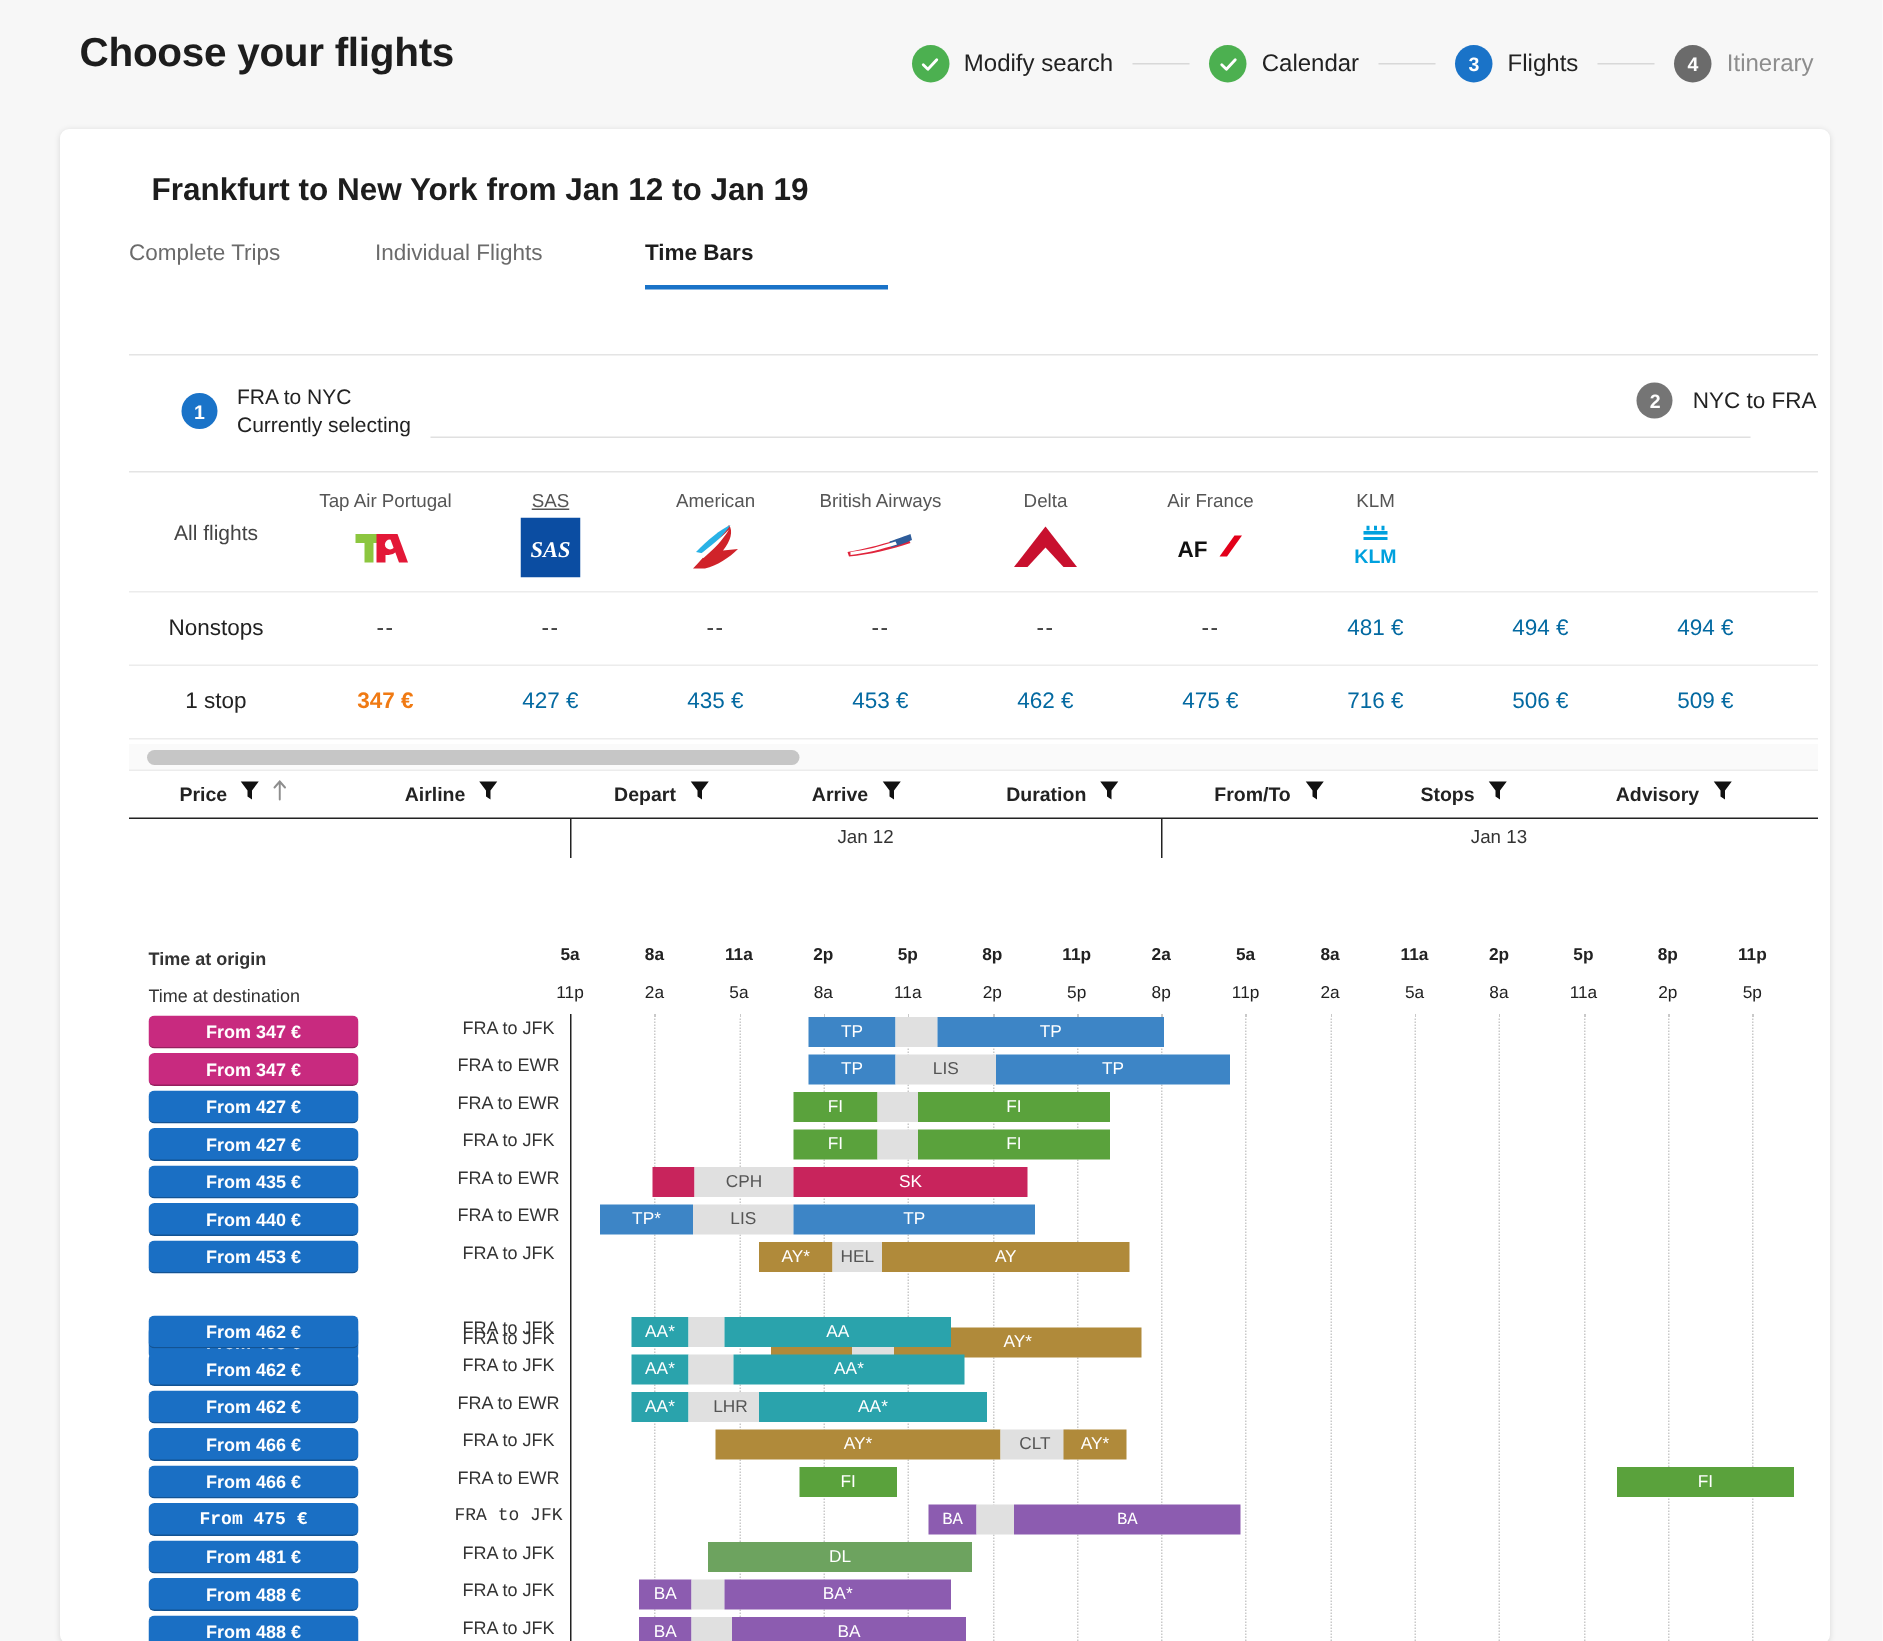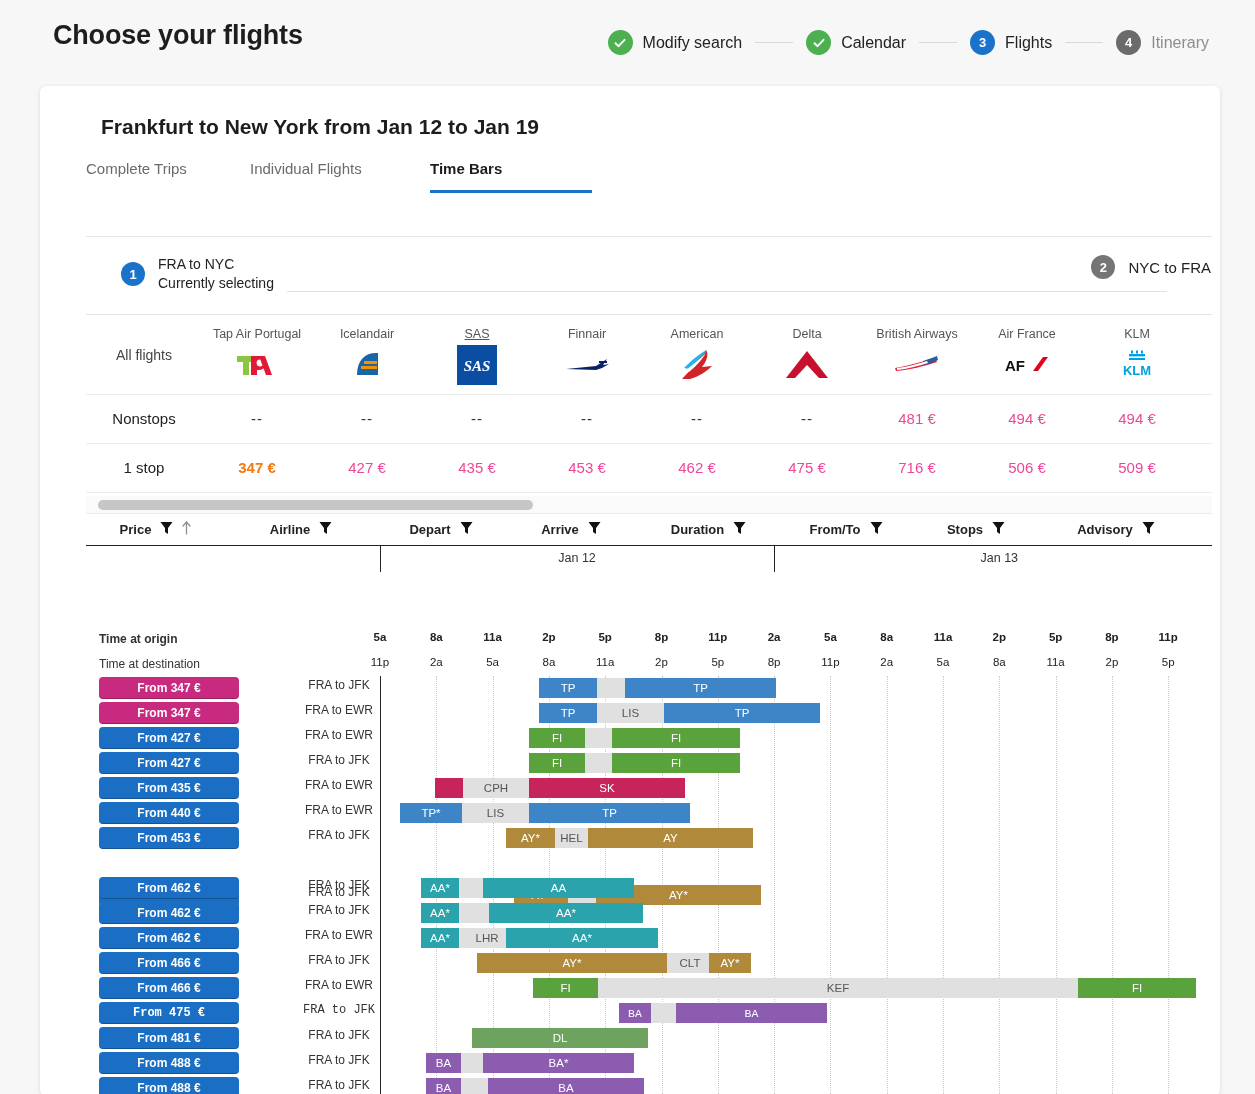--- a/index.html
+++ b/index.html
@@ -93,21 +93,21 @@
   .matrix { position:absolute; left:46px; top:229px; width:1126px; }
   .mrow { display:flex; align-items:center; }
   .mrow.airlines { height:80px; border-bottom:1px solid #ececec; }
   .mrow.price { height:49px; border-bottom:1px solid #ececec; }
   .mcell { width:110px; text-align:center; flex:none; }
   .mcell.first { width:116px; }
   .airline-name { font-size:12.5px; color:#555; margin-bottom:7px; }
   .airline-name.u { text-decoration:underline; }
   .logo-wrap { height:34px; display:flex; align-items:center; justify-content:center; }
   .rowlabel { font-size:15px; color:#222; }
-  .price-val { font-size:15px; color:#ec4899; }
+  .price-val { font-size:15px; color:#0369a1; }
   .price-val.best { color:#f07a13; font-weight:bold; }
   .price-val.dash { color:#333; letter-spacing:1px; }
 
   
   .hscroll {
     position:absolute; left:46px; top:410px; width:1126px; height:18px;
     background:#fafafa; border-bottom:1px solid #ececec;
   }
   .hscroll-thumb {
     position:absolute; left:12px; top:4px; width:435px; height:10px;
@@ -249,73 +249,54 @@
           <div class="logo-wrap">
             <svg width="44" height="30" viewBox="0 0 44 30">
               <path d="M2 6 h18 v6 h-6 v13 h-6 V12 H2 z" fill="#8cc63f"></path>
               <path d="M16 6 h8 a7 7 0 0 1 0 14 h-2 v5 h-6 z" fill="#e31837"></path>
               <circle cx="25" cy="13" r="3.4" fill="#fff"></circle>
               <path d="M24 6 l7 19 h6 L30 6 z" fill="#e31837"></path>
             </svg>
           </div>
         </div>
         <div class="mcell">
-          <div class="airline-name">Icelandair</div>
-          <div class="logo-wrap">
-            <svg width="44" height="30" viewBox="0 0 44 30">
-              <path d="M12 25 C12 10 20 3 31 3 L33 3 L33 25 z" fill="#1b64a8"></path>
-              <path d="M16 16 h16 v3 h-16 z" fill="#f39200"></path>
-              <path d="M19 11 h13 v3 h-13 z" fill="#f39200"></path>
-            </svg>
-          </div>
-        </div>
-        <div class="mcell">
           <div class="airline-name u">SAS</div>
           <div class="logo-wrap">
             <svg width="40" height="40" viewBox="0 0 40 40">
               <rect x="0" y="0" width="40" height="40" fill="#0b4da2"></rect>
               <text x="20" y="26" font-family="Liberation Serif,serif" font-size="15" font-style="italic" font-weight="bold" fill="#fff" text-anchor="middle">SAS</text>
-            </svg>
-          </div>
-        </div>
-        <div class="mcell">
-          <div class="airline-name">Finnair</div>
-          <div class="logo-wrap">
-            <svg width="48" height="26" viewBox="0 0 48 26">
-              <path d="M3 17 L33 14 L44 7 L40 13 L46 12 L39 16 L33 18 z" fill="#0b2265"></path>
-              <path d="M36 9 h8 v2 h-8 z" fill="#0b2265"></path>
             </svg>
           </div>
         </div>
         <div class="mcell">
           <div class="airline-name">American</div>
           <div class="logo-wrap">
             <svg width="42" height="34" viewBox="0 0 42 34">
               <path d="M6 31 C14 23 22 12 30 2 C33 6 31 13 26 19 L36 18 C30 24 22 29 14 31 z" fill="#d0232a"></path>
               <path d="M8 20 C16 12 24 5 31 2 C27 8 20 15 13 21 z" fill="#29b2e6"></path>
               <path d="M10 22 C18 16 25 10 30 5 C26 12 19 19 13 24 z" fill="#ffffff"></path>
             </svg>
           </div>
         </div>
         <div class="mcell">
-          <div class="airline-name">Delta</div>
-          <div class="logo-wrap">
-            <svg width="46" height="32" viewBox="0 0 46 32">
-              <path d="M23 2 L44 29 H2 z" fill="#c8102e"></path>
-              <path d="M23 16 L35 29 H11 z" fill="#ffffff"></path>
-            </svg>
-          </div>
-        </div>
-        <div class="mcell">
           <div class="airline-name">British Airways</div>
           <div class="logo-wrap">
             <svg width="48" height="22" viewBox="0 0 48 22">
               <path d="M2 14 C14 12 28 8 42 4 L44 8 C32 12 16 16 3 17 z" fill="#e0243b"></path>
               <path d="M30 7 C36 5 41 3 44 2 L45 6 C41 8 35 10 31 11 z" fill="#2e5c9a"></path>
               <path d="M4 14 C14 13 24 10 34 7 L35 9 C25 12 14 15 4 16 z" fill="#ffffff"></path>
+            </svg>
+          </div>
+        </div>
+        <div class="mcell">
+          <div class="airline-name">Delta</div>
+          <div class="logo-wrap">
+            <svg width="46" height="32" viewBox="0 0 46 32">
+              <path d="M23 2 L44 29 H2 z" fill="#c8102e"></path>
+              <path d="M23 16 L35 29 H11 z" fill="#ffffff"></path>
             </svg>
           </div>
         </div>
         <div class="mcell">
           <div class="airline-name">Air France</div>
           <div class="logo-wrap">
             <svg width="48" height="22" viewBox="0 0 48 22">
               <text x="2" y="17" font-family="Liberation Sans,sans-serif" font-size="15" font-weight="bold" fill="#111">AF</text>
               <path d="M30 17 L40 3 h5 L35 17 z" fill="#e2001a"></path>
             </svg>
@@ -561,21 +542,20 @@
         <div class="pricebtn blue">From 466 €</div>
         <div class="routelbl">FRA to JFK</div>
         <div class="seg" style="left: 391px; width: 190px; background: rgb(176, 138, 58);">AY*</div>
         <div class="seg layover" style="left: 581px; width: 46px;">CLT</div>
         <div class="seg" style="left: 623px; width: 42px; background: rgb(176, 138, 58);">AY*</div>
       </div>
       <div class="frow" style="top: 300px;">
         <div class="pricebtn blue">From 466 €</div>
         <div class="routelbl">FRA to EWR</div>
         <div class="seg" style="left: 447px; width: 65px; background: rgb(90, 162, 60);">FI</div>
-        <div class="seg layover" style="left: 512px; width: 480px;">KEF</div>
         <div class="seg" style="left: 992px; width: 118px; background: rgb(90, 162, 60);">FI</div>
       </div>
       <div class="frow" style="top: 325px; font-family: Liberation Mono, monospace;">
         <div class="pricebtn blue">From 475 €</div>
         <div class="routelbl">FRA to JFK</div>
         <div class="seg" style="left: 533px; width: 32px; background: rgb(140, 92, 176);">BA</div>
         <div class="seg layover" style="left: 565px; width: 25px;"></div>
         <div class="seg" style="left: 590px; width: 151px; background: rgb(140, 92, 176);">BA</div>
       </div>
       <div class="frow" style="top: 350px;">

